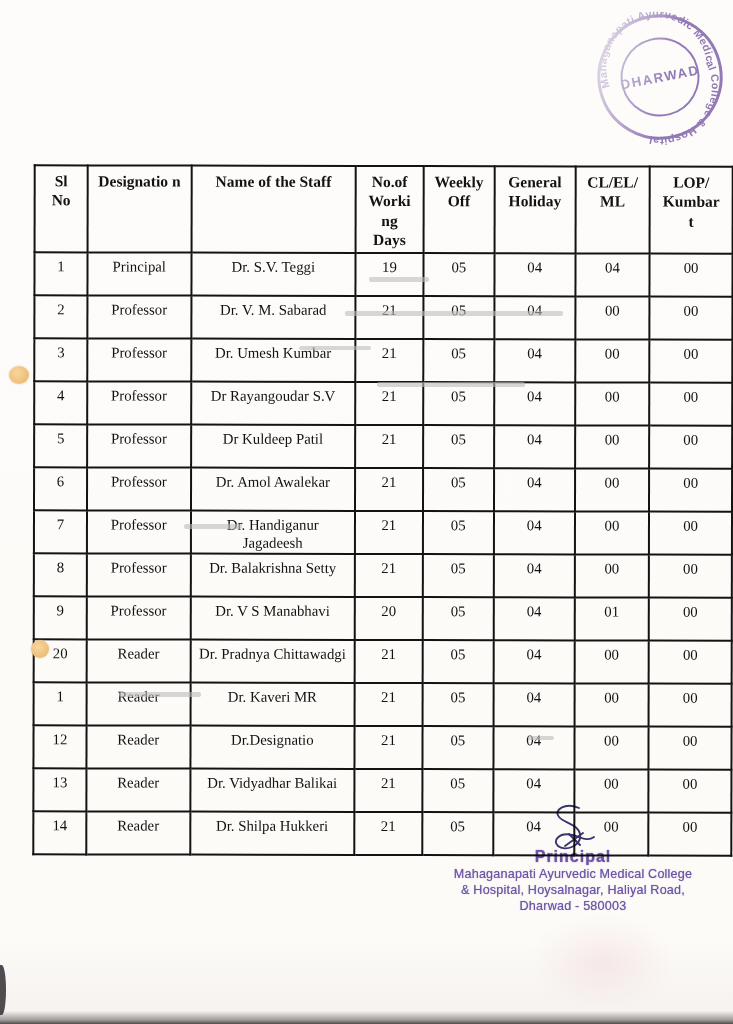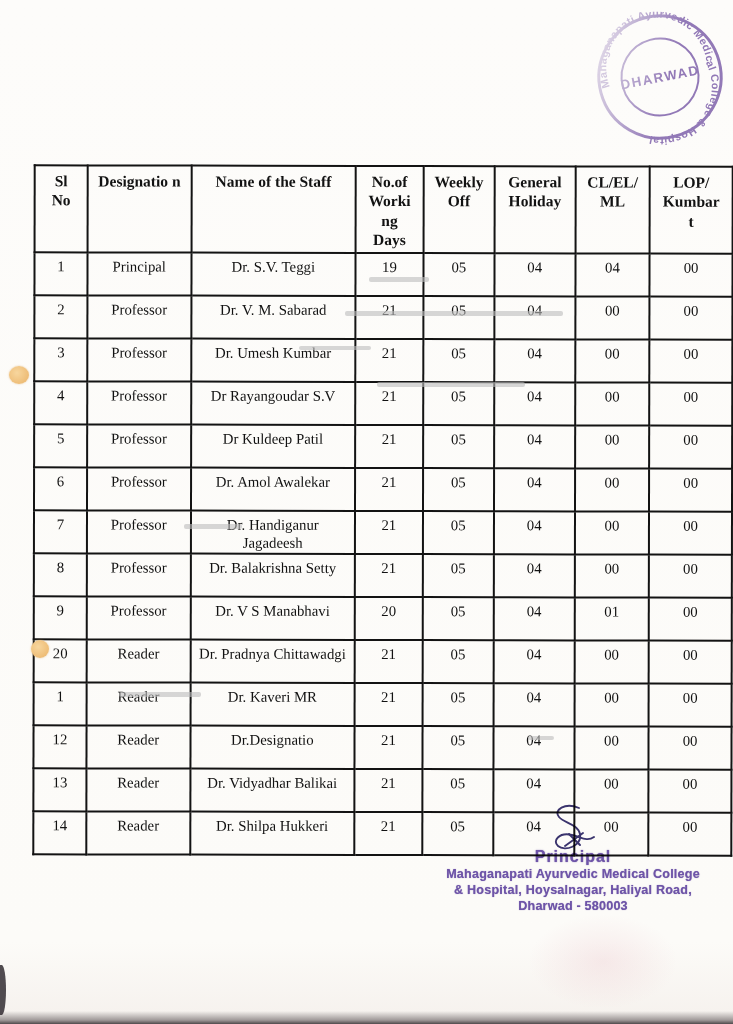--- a/index.html
+++ b/index.html
@@ -70,21 +70,21 @@
     text-align:center; z-index:2;
     font-family:"Liberation Sans",sans-serif;
     mix-blend-mode:multiply;
   }
   .sig-svg { display:block; margin:0 auto -6px auto; }
   .sig-role {
     font-size:16px; font-weight:bold; letter-spacing:1px;
     text-shadow:0 0 1.3px rgba(101,79,160,.85);
   }
   .sig-org {
-    font-size:12.6px; font-weight:bold; line-height:1.28;
+    font-size:12.6px; font-weight:normal; line-height:1.28;
     letter-spacing:.2px;
     text-shadow:0 0 1px rgba(101,79,160,.7);
   }
 
   
   .dot {
     position:absolute; border-radius:50%; z-index:3;
     background:radial-gradient(circle at 40% 38%, #f7d69e 0%, #eebd77 70%, #e6b068 100%);
     box-shadow:0 0 2px rgba(220,170,100,.6);
   }

